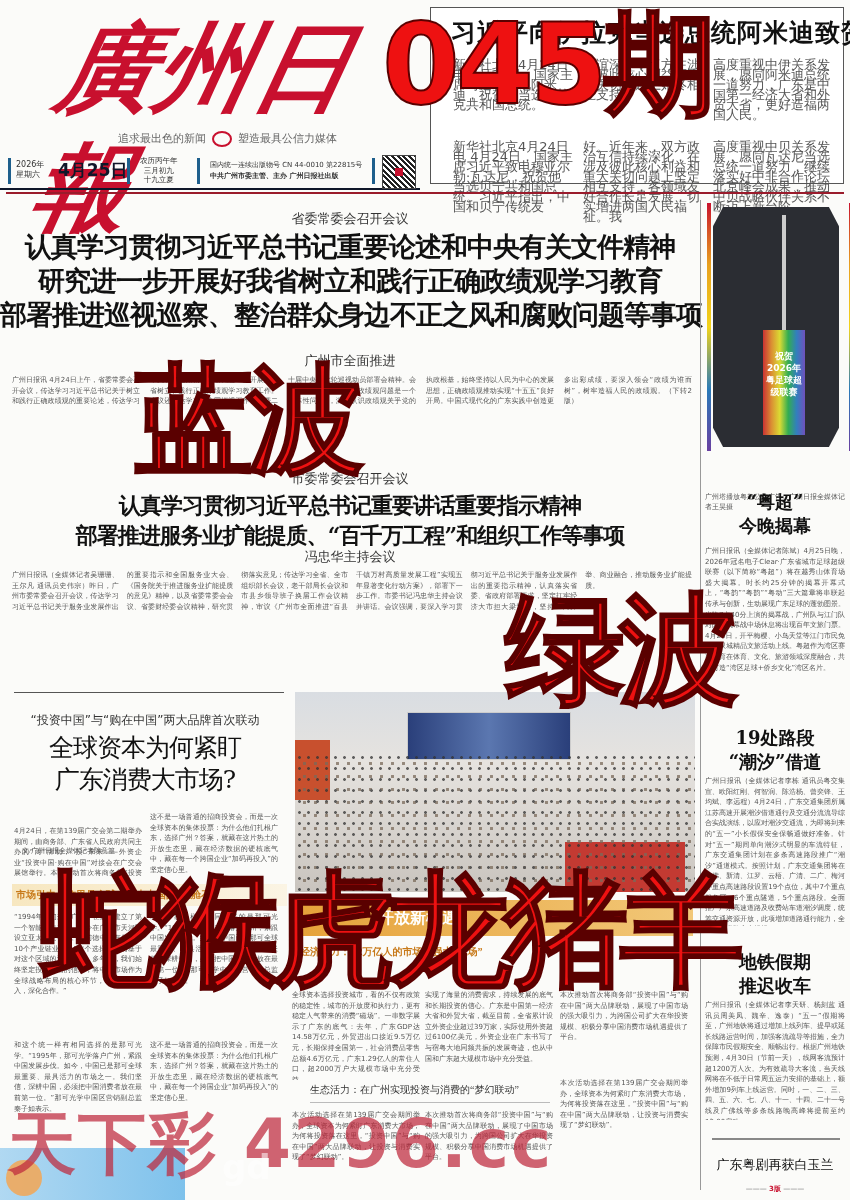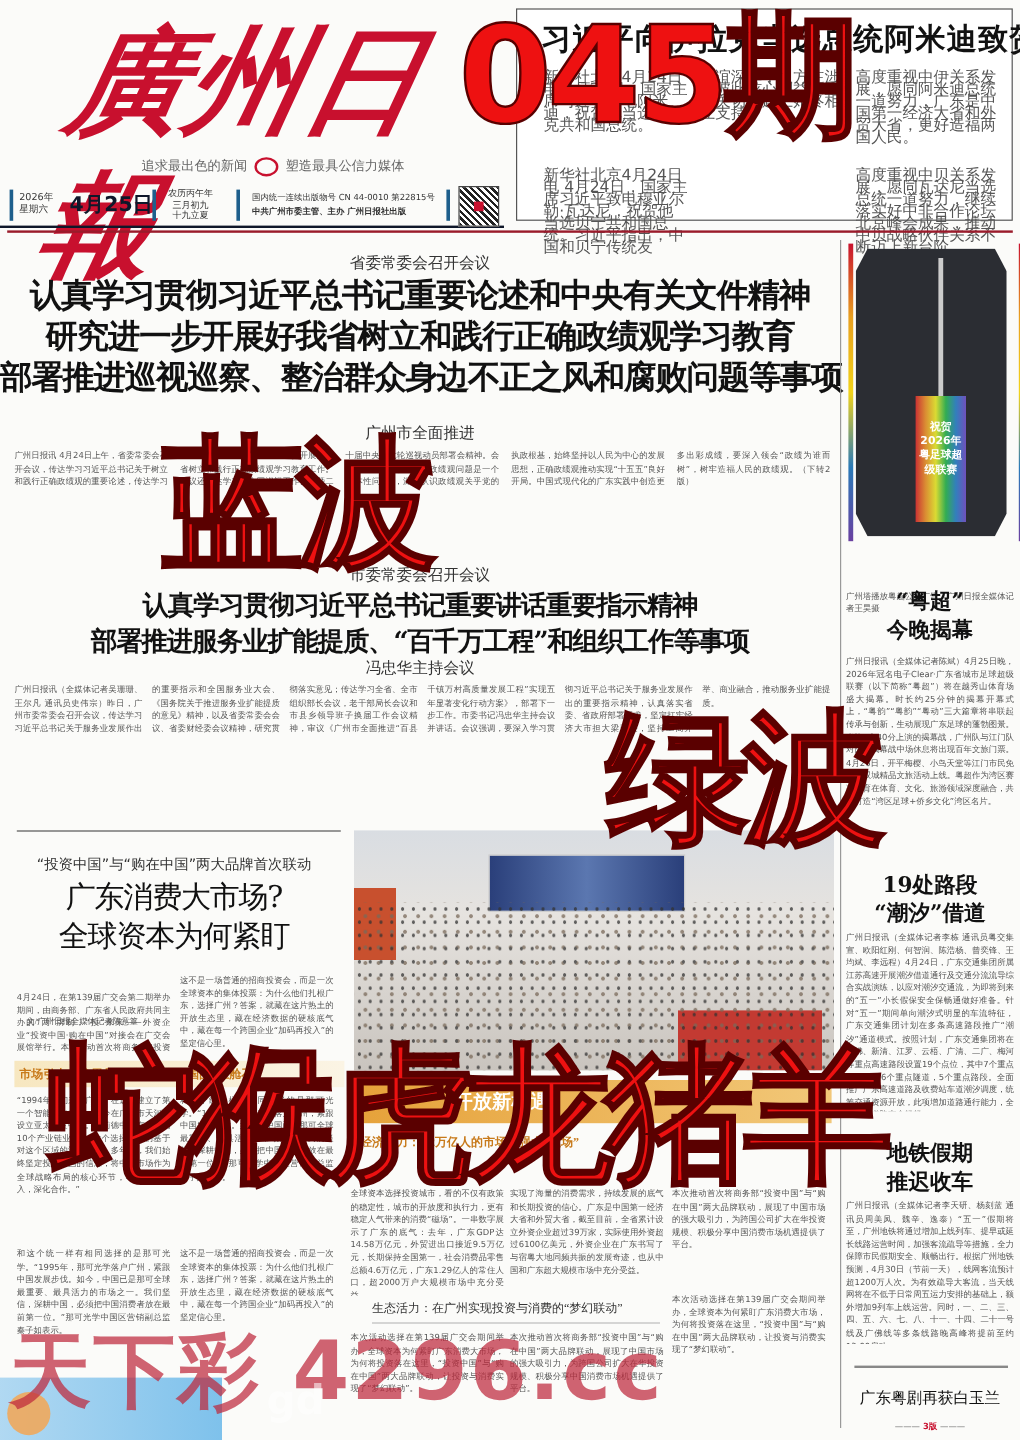--- a/index.html
+++ b/index.html
@@ -78,20 +78,21 @@
   <div class="sep" style="left:372px"></div>
 </div>
 <div class="abs qr"></div>
 
 <div class="abs topbox">
   <div class="tb-head" style="top:8px;">习近平向伊拉克当选总统阿米迪致贺电</div>
   <div class="tb-text" style="left:22px;top:52px;width:120px;">新华社北京4月24日电 4月24日，国家主席习近平致电阿米迪，祝贺他当选伊拉克共和国总统。</div>
   <div class="tb-text" style="left:152px;top:52px;width:120px;">友谊深厚，双方在涉及彼此核心利益和重大关切问题上始终相互支持。</div>
   <div class="tb-text" style="left:282px;top:52px;width:120px;">高度重视中伊关系发展，愿同阿米迪总统一道努力，广东是中国第一经济大省和外贸大省，更好造福两国人民。</div>
   <div class="tb-text" style="left:22px;top:134px;width:120px;">新华社北京4月24日电 4月24日，国家主席习近平致电穆亚尔勒·瓦达尼，祝贺他当选贝宁共和国总统。习近平指出，中国和贝宁传统友</div>
+  <div class="tb-text" style="left:152px;top:134px;width:120px;">好。近年来，双方政治互信持续深化，在涉及彼此核心利益和重大关切问题上坚定相互支持，各领域友好合作长足发展，切实增进两国人民福祉。我</div>
   <div class="tb-text" style="left:282px;top:134px;width:120px;">高度重视中贝关系发展，愿同瓦达尼当选总统一道努力，继续落实好中非合作论坛北京峰会成果，推动中贝战略伙伴关系不断迈上新台阶。</div>
 </div>
 
 <div class="abs rule-red" style="left:6px;top:192px;width:838px;"></div>
 
 <div class="abs kicker" style="left:0;top:210px;width:700px;">省委常委会召开会议</div>
 <div class="abs bighead" style="left:0;top:230px;width:700px;font-size:27px;line-height:34px;">
   <div>认真学习贯彻习近平总书记重要论述和中央有关文件精神</div>
   <div>研究进一步开展好我省树立和践行正确政绩观学习教育</div>
   <div>部署推进巡视巡察、整治群众身边不正之风和腐败问题等事项</div>
@@ -103,22 +104,22 @@
 <div class="abs bighead" style="left:0;top:490px;width:700px;font-size:22px;line-height:30px;">
   <div>认真学习贯彻习近平总书记重要讲话重要指示精神</div>
   <div>部署推进服务业扩能提质、“百千万工程”和组织工作等事项</div>
 </div>
 <div class="abs kicker" style="left:0;top:548px;width:700px;">冯忠华主持会议</div>
 <div class="abs body-text" style="left:12px;top:570px;width:680px;height:100px;column-count:6;column-gap:8px;">广州日报讯（全媒体记者吴珊珊、王尔凡 通讯员史伟宗）昨日，广州市委常委会召开会议，传达学习习近平总书记关于服务业发展作出的重要指示和全国服务业大会、《国务院关于推进服务业扩能提质的意见》精神，以及省委常委会会议、省委财经委会议精神，研究贯彻落实意见；传达学习全省、全市组织部长会议，老干部局长会议和市县乡领导班子换届工作会议精神，审议《广州市全面推进“百县千镇万村高质量发展工程”实现五年显著变化行动方案》，部署下一步工作。市委书记冯忠华主持会议并讲话。会议强调，要深入学习贯彻习近平总书记关于服务业发展作出的重要指示精神，认真落实省委、省政府部署要求，坚定扛牢经济大市担大梁责任，坚持工商并举、商业融合，推动服务业扩能提质。</div>
 
 <div class="abs" style="left:14px;top:692px;width:270px;height:1px;background:#555;"></div>
 <div class="abs kicker" style="left:0;top:712px;width:290px;font-size:12px;">“投资中国”与“购在中国”两大品牌首次联动</div>
 <div class="abs bighead" style="left:0;top:732px;width:290px;font-size:25px;line-height:32px;font-weight:normal;">
+  <div>全球资本为何紧盯</div>
   <div>广东消费大市场?</div>
-  <div>全球资本为何紧盯</div>
 </div>
 <div class="abs caption" style="left:22px;top:810px;">文/广州日报全媒体记者陈意篁</div>
 <div class="abs body-text" style="left:14px;top:826px;width:128px;height:50px;">4月24日，在第139届广交会第二期举办期间，由商务部、广东省人民政府共同主办的“两”牌制，“投”来来——外资企业“投资中国·购在中国”对接会在广交会展馆举行。本次活动首次将商务部“投资中国”与“购在中国”两大品牌场，众多跨国企业齐聚分享，洽谈“上新”，节奏紧凑，气氛热烈。</div>
 <div class="abs body-text" style="left:150px;top:812px;width:128px;height:64px;">这不是一场普通的招商投资会，而是一次全球资本的集体投票：为什么他们扎根广东，选择广州？答案，就藏在这片热土的开放生态里，藏在经济数据的硬核底气中，藏在每一个跨国企业“加码再投入”的坚定信心里。</div>
 <div class="abs" style="left:12px;top:884px;width:275px;height:22px;background:linear-gradient(90deg,#f7e7c0,#fbf4e4);"></div>
 <div class="abs section-label" style="left:16px;top:888px;color:#c87a1a;font-weight:bold;width:270px;overflow:hidden;white-space:nowrap;">市场引力：这里是全球企业大中国的“压舱石”</div>
 <div class="abs body-text" style="left:14px;top:912px;width:128px;height:120px;">“1994年我们来到广州，在这里建立了第一个智能制造基地，如今在广州市天河区设立亚太研发中心。目前德中拥有包括约10个产业链业务，“这个选择，我们基于对这个区域的深度观察。多年来，我们始终坚定投资中国的信念，将中国市场作为全球战略布局的核心环节，不断加大投入，深化合作。”</div>
 <div class="abs body-text" style="left:150px;top:912px;width:128px;height:120px;">和这个统一样有相同选择的是那可光学。“1995年，那可光学落户广州，紧跟中国发展步伐。如今，中国已是那可全球最重要、最具活力的市场之一。我们坚信，深耕中国，必须把中国消费者放在最前第一位。”那可光学中国区营销副总监秦子如表示。</div>
 <div class="abs body-text" style="left:14px;top:1040px;width:128px;height:150px;">和这个统一样有相同选择的是那可光学。“1995年，那可光学落户广州，紧跟中国发展步伐。如今，中国已是那可全球最重要、最具活力的市场之一。我们坚信，深耕中国，必须把中国消费者放在最前第一位。”那可光学中国区营销副总监秦子如表示。</div>
 <div class="abs body-text" style="left:150px;top:1040px;width:128px;height:150px;">这不是一场普通的招商投资会，而是一次全球资本的集体投票：为什么他们扎根广东，选择广州？答案，就藏在这片热土的开放生态里，藏在经济数据的硬核底气中，藏在每一个跨国企业“加码再投入”的坚定信心里。</div>

